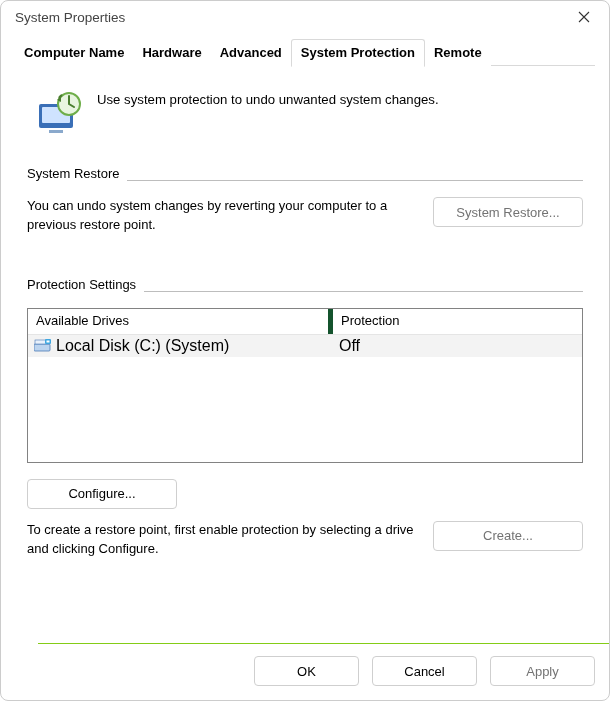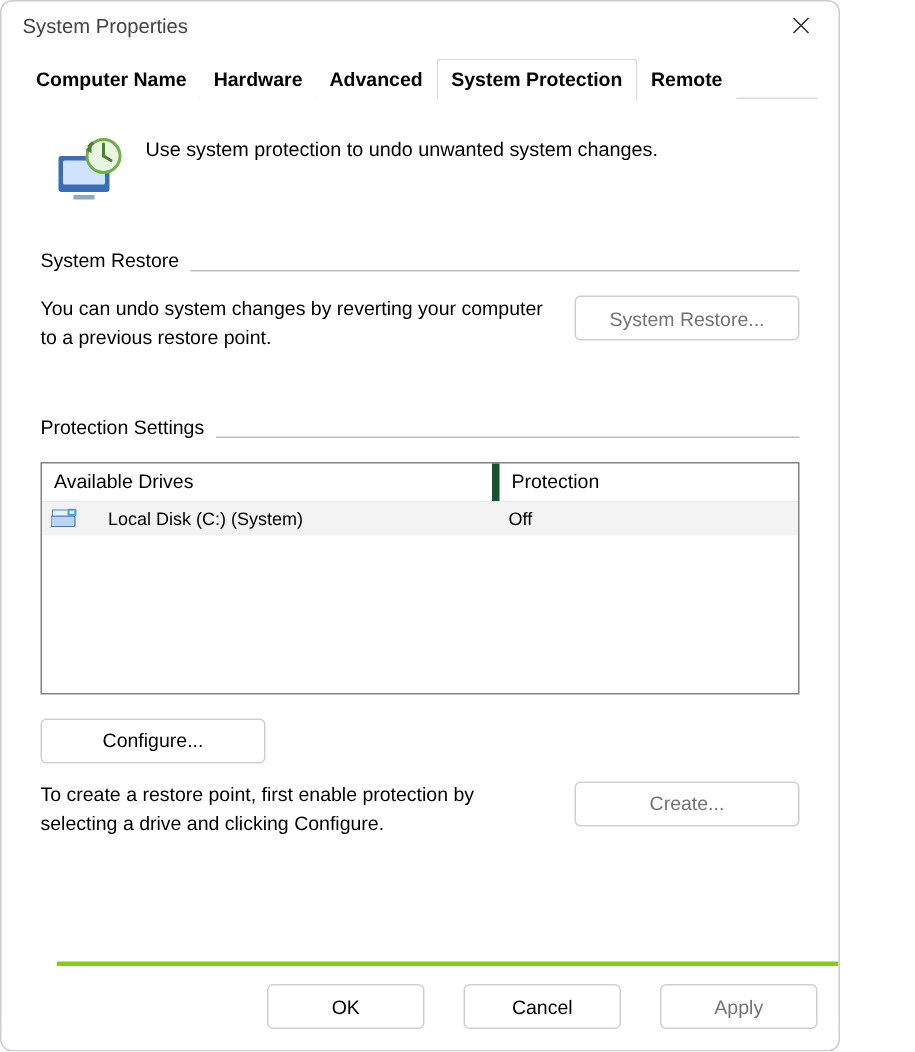--- a/index.html
+++ b/index.html
@@ -4,21 +4,21 @@
 <style>
   * { box-sizing: border-box; }
   html, body {
     margin: 0; padding: 0;
     font-family: "Segoe UI", Tahoma, sans-serif;
     font-size: 13px;
     color: #000;
     background: #fff;
   }
   .window {
-    width: 560px; height: 701px;
+    width: 610px; height: 701px;
     border: 1px solid #ccc;
     border-radius: 8px;
     display: flex; flex-direction: column;
     background: #fff;
     position: relative;
     overflow: hidden;
   }
   .titlebar {
     height: 32px;
     display: flex; align-items: center;
@@ -124,27 +124,27 @@
   .drives-head { height: 26px; border-bottom: 1px solid #e5e5e5; }
   .drives-head .col {
     padding: 4px 8px;
     font-size: 13px;
     border-right: 5px solid #14532d;
   }
   .drives-head .col:last-child { border-right: none; }
   .col-drive { width: 305px; }
   .col-prot  { flex: 1; }
   .drives-row { height: 22px; align-items: center; background: #f3f3f3; }
-  .drives-row .cell { padding: 0 6px; font-size: 12px; display: flex; align-items: center; gap: 20px; }
+  .drives-row .cell { padding: 0 6px; font-size: 16px; display: flex; align-items: center; gap: 4px; }
   .drive-icon-svg { width: 18px; height: 14px; flex-shrink: 0; }
   .footer {
     margin-top: auto;
-    border-top: 3px solid #84cc16;
+    border-top: 1px solid #84cc16;
     padding: 12px 14px 14px 0;
-    display: flex; justify-content: flex-end; gap: 26px; margin-left: 37px;
+    display: flex; justify-content: flex-end; gap: 13px; margin-left: 37px;
   }
   .footer .btn { min-width: 105px; }
 </style>
 </head>
 <body>
 
 <div class="window">
 
   <div class="titlebar">
     <div class="title">System Properties</div>

